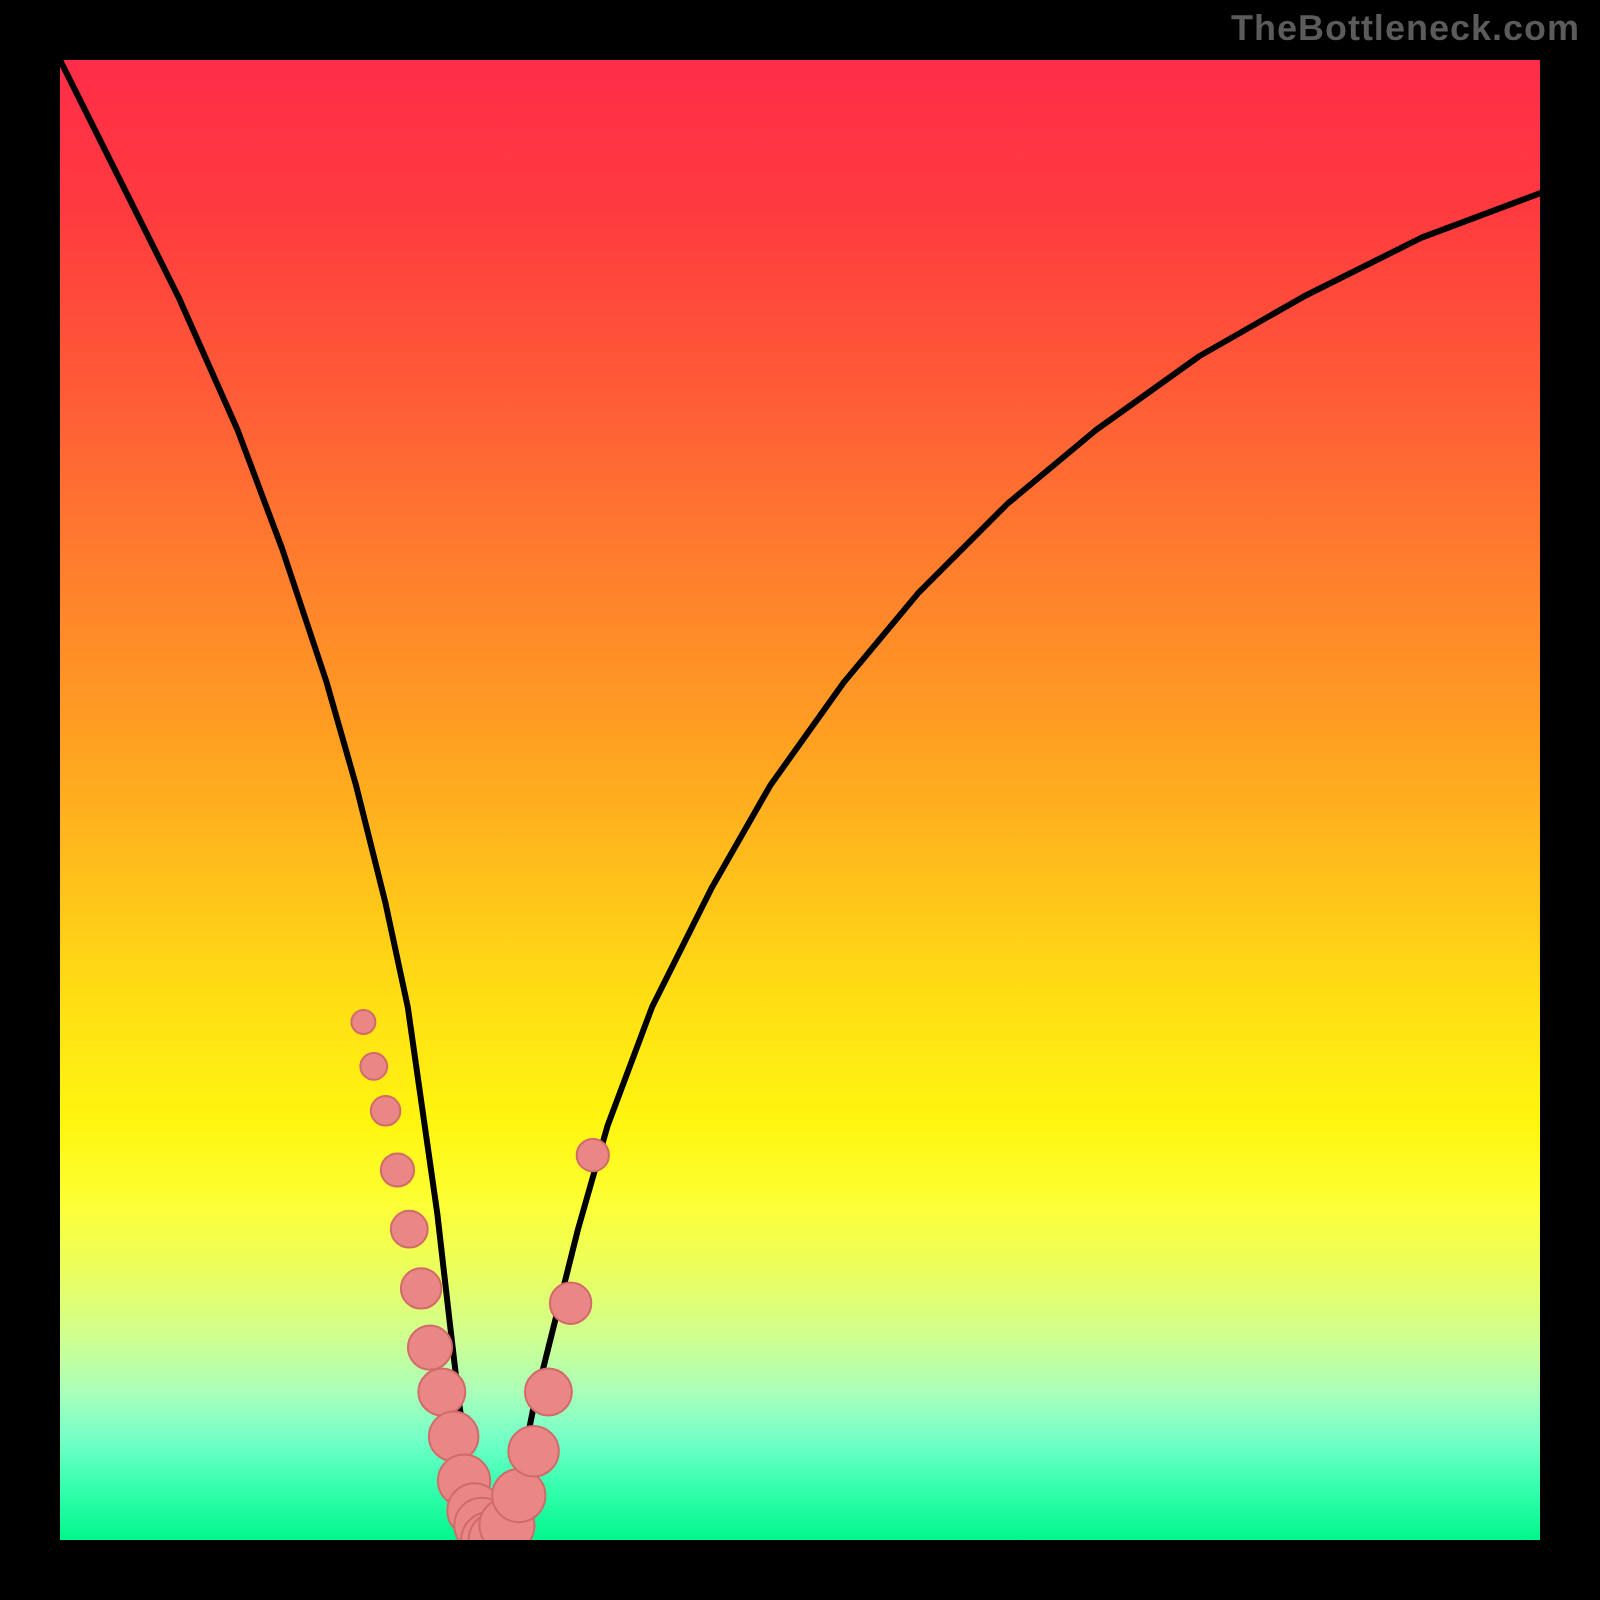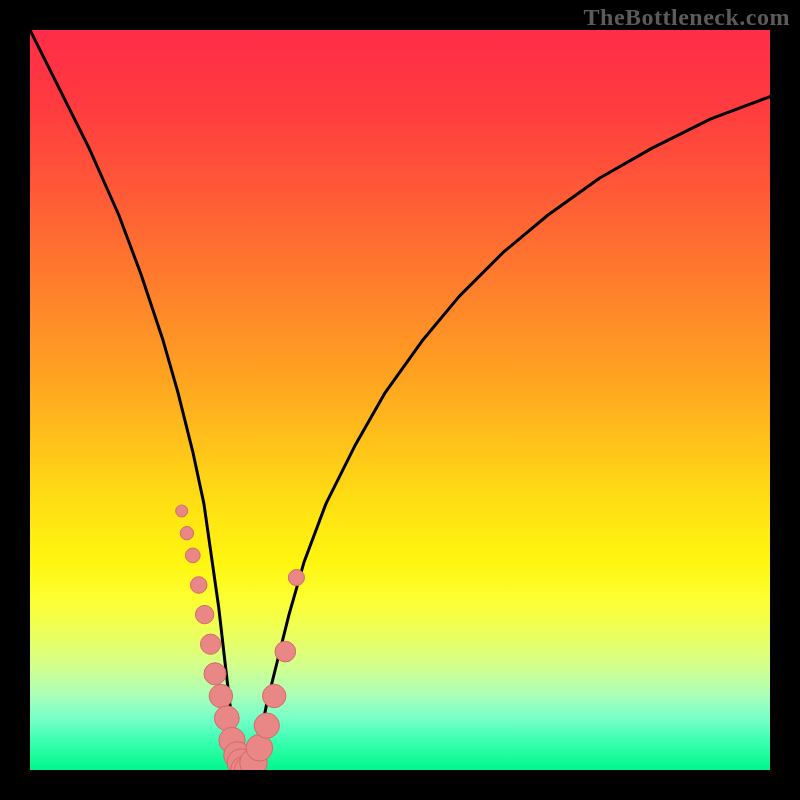--- a/index.html
+++ b/index.html
@@ -40,24 +40,23 @@
       #77ffc8 93%,
       #3dffb2 96%,
       #00f78d 100%
     );
   }
   .attribution {
     position: absolute;
     top: 4px;
     right: 10px;
     color: #5b5b5b;
-    font-size: 24px;
+    font-size: 18px;
     font-weight: 600;
     letter-spacing: 0.5px;
-    font-family: Liberation Serif, serif;
   }
   svg.overlay {
     position: absolute;
     left: 0;
     top: 0;
     width: 740px;
     height: 740px;
   }
 </style>
 </head>

